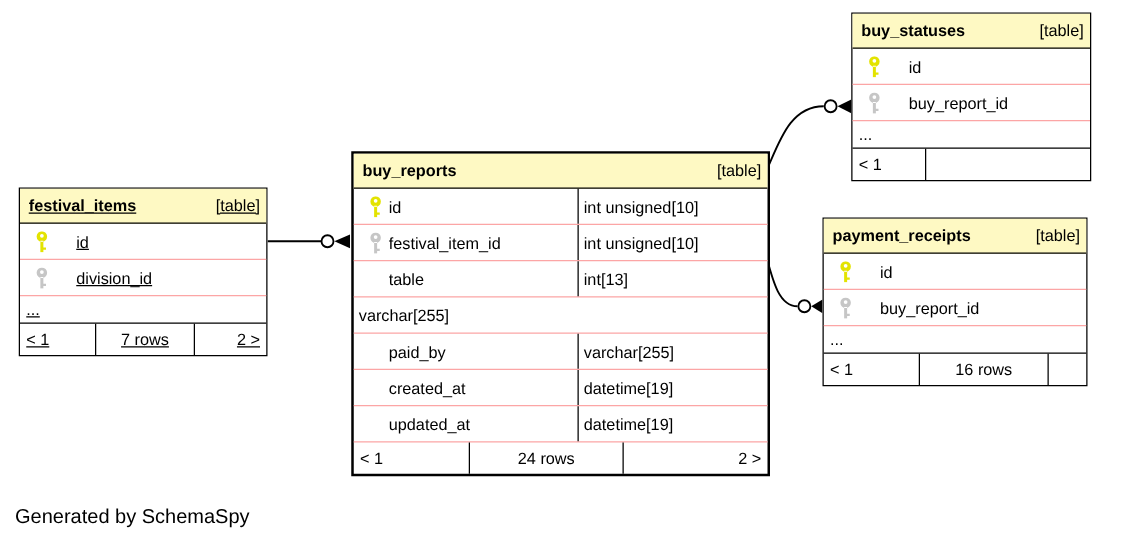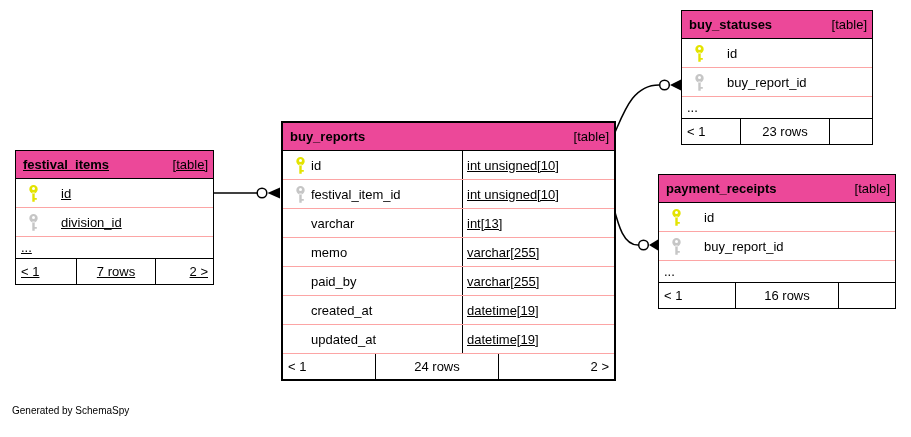--- a/index.html
+++ b/index.html
@@ -5,39 +5,39 @@
   html,body { margin:0; padding:0; background:#ffffff; }
   .canvas {
     position:relative; width:911px; height:437px; background:#ffffff;
     font-family:"Liberation Sans","DejaVu Sans",sans-serif; font-size:13px; color:#000;
     overflow:hidden;
   }
   svg.edges { position:absolute; left:0; top:0; width:911px; height:437px; }
   .table { position:absolute; background:#fff; border:1px solid #000; box-sizing:border-box; }
   .table.focus { border-width:2px; }
   .thead {
-    height:27px; background:#ec4899; border-bottom:1px solid #000;
+    height:27px; background:#fef9c3; border-bottom:1px solid #000;
     display:flex; align-items:center; justify-content:space-between;
     padding:0 5px 0 7px; box-sizing:content-box;
   }
   .tname { font-weight:bold; }
   .ttag { font-weight:normal; }
   .trow { height:28px; border-bottom:1px solid #fca5a5; display:flex; align-items:center; }
   .namecell { width:179px; height:100%; border-right:1px solid #000; display:flex; align-items:center; flex:none; }
-  .typecell { padding-left:4px;text-decoration:underline; }
+  .typecell { padding-left:4px; }
   .icon { width:11px; flex:none; margin-left:12px; display:flex; align-items:center; }
   .lbl { margin-left:22px; white-space:nowrap; }
   .lbl.br { margin-left:5px; }
   .ellip { height:21px; border-bottom:1px solid #000; display:flex; align-items:center; padding-left:5px; }
   .tfoot { height:25px; display:flex; align-items:stretch; }
   .fc { display:flex; align-items:center; box-sizing:border-box; white-space:nowrap; }
   .fc1 { padding-left:5px; }
   .fc2 { border-left:1px solid #000; justify-content:center; }
   .fc3 { border-left:1px solid #000; flex:1; justify-content:flex-end; padding-right:5px; }
-  .credit { position:absolute; left:12px; top:405px; font-size:10px; }
+  .credit { position:absolute; left:12px; top:405px; font-size:16px; }
 </style>
 </head>
 <body>
 
 <div class="canvas">
 
   <svg class="edges" viewBox="0 0 911 437">
 
     <g>
       <path d="M214,193 L257,193" fill="none" stroke="#000" stroke-width="1.5"></path>
@@ -114,29 +114,25 @@
               <circle cx="5.5" cy="3.6" r="1.5" fill="#fff"></circle>
             </svg>
         </span>
         <span class="lbl br">festival_item_id</span>
       </div>
       <div class="typecell">int unsigned[10]</div>
     </div>
     <div class="trow">
       <div class="namecell">
         <span class="icon"></span>
-        <span class="lbl br">varchar</span>
+        <span class="lbl br">table</span>
       </div>
       <div class="typecell">int[13]</div>
     </div>
     <div class="trow">
-      <div class="namecell">
-        <span class="icon"></span>
-        <span class="lbl br">memo</span>
-      </div>
       <div class="typecell">varchar[255]</div>
     </div>
     <div class="trow">
       <div class="namecell">
         <span class="icon"></span>
         <span class="lbl br">paid_by</span>
       </div>
       <div class="typecell">varchar[255]</div>
     </div>
     <div class="trow">
@@ -179,26 +175,25 @@
         <svg width="11" height="17" viewBox="0 0 11 17">
             <path d="M5.5,0 a4.2,4.2 0 1 0 0,8.4 a4.2,4.2 0 1 0 0,-8.4 Z M4.3,7.5 h2.4 v9.3 h-2.4 Z M6.2,13 h2.6 v1.7 h-2.6 Z" fill="#c6c6c6"></path>
             <circle cx="5.5" cy="3.6" r="1.5" fill="#fff"></circle>
           </svg>
       </span>
       <span class="lbl">buy_report_id</span>
     </div>
     <div class="ellip">...</div>
     <div class="tfoot">
       <span class="fc fc1" style="width:58px">&lt; 1</span>
-      <span class="fc fc2" style="width:89px">23 rows</span>
       <span class="fc fc3"></span>
     </div>
   </div>
 
-  <div class="table" style="left:658px;top:174px;width:238px;">
+  <div class="table" style="left:658px;top:174px;width:212px;">
     <div class="thead">
       <span class="tname">payment_receipts</span>
       <span class="ttag">[table]</span>
     </div>
     <div class="trow">
       <span class="icon">
         <svg width="11" height="17" viewBox="0 0 11 17">
             <path d="M5.5,0 a4.2,4.2 0 1 0 0,8.4 a4.2,4.2 0 1 0 0,-8.4 Z M4.3,7.5 h2.4 v9.3 h-2.4 Z M6.2,13 h2.6 v1.7 h-2.6 Z" fill="#e3e300"></path>
             <circle cx="5.5" cy="3.6" r="1.5" fill="#fff"></circle>
           </svg>

